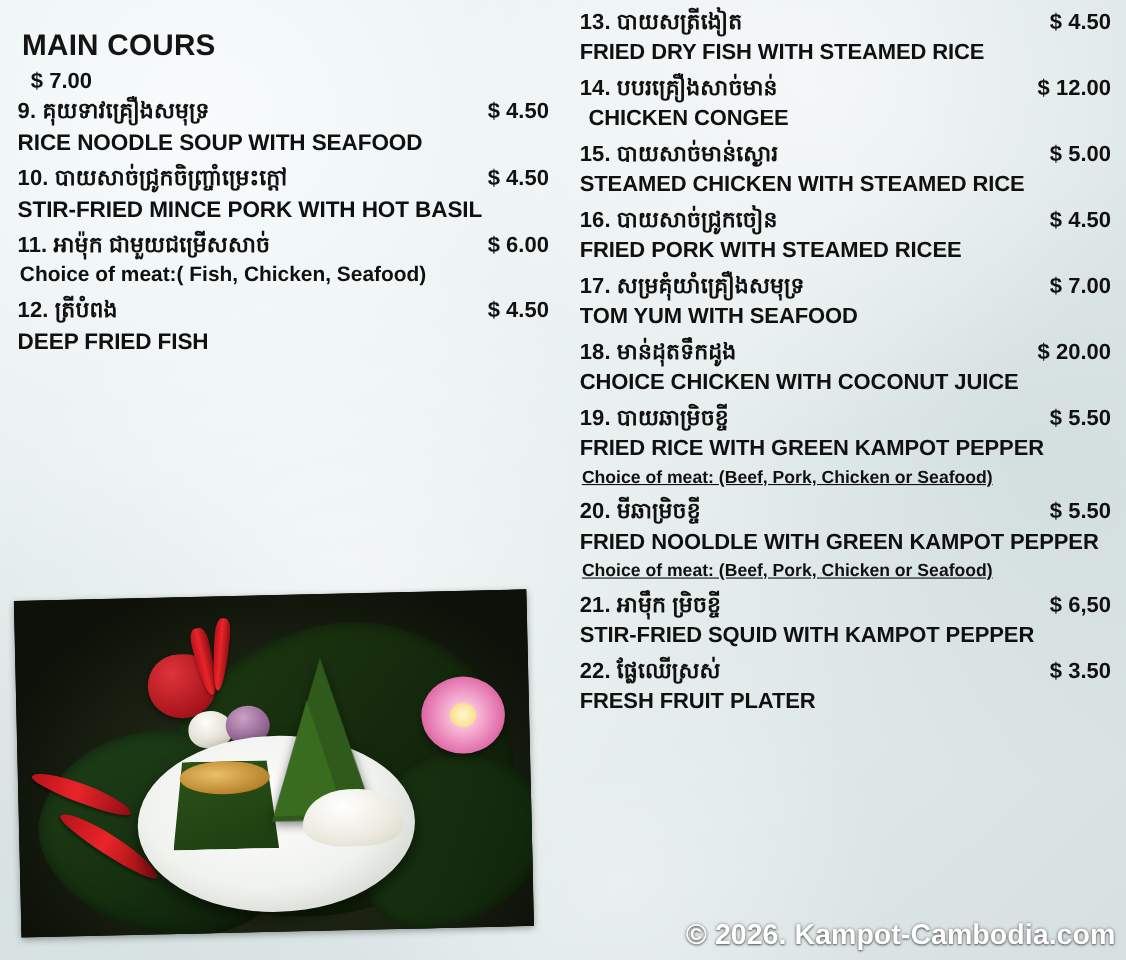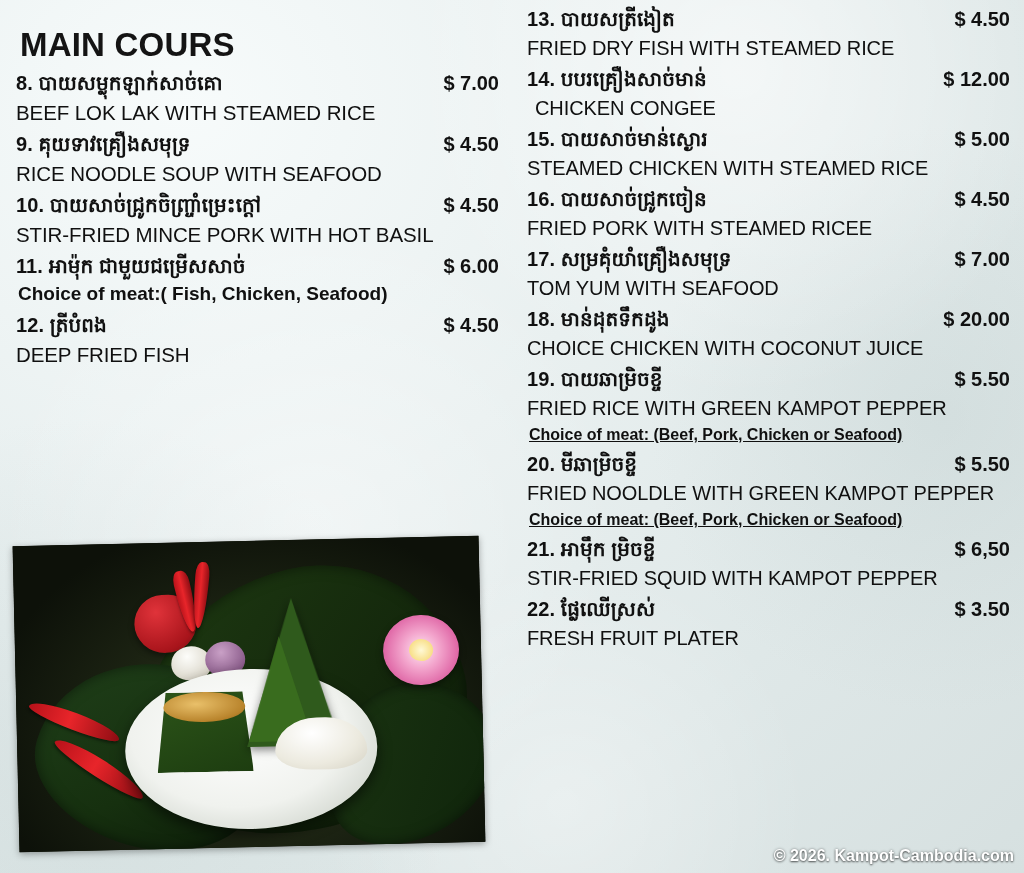--- a/index.html
+++ b/index.html
@@ -44,21 +44,21 @@
     left: 0;
     width: 519px;
     padding: 26px 14px 0 16px;
   }
   .col-right {
     left: 519px;
     width: 505px;
     padding: 6px 14px 0 8px;
   }
   .section-title {
-    font-size: 33px;
+    font-size: 27px;
     font-weight: bold;
     color: #141414;
     letter-spacing: 0.2px;
     margin: 0 0 6px 4px;
   }
   .item {
     margin-bottom: 1px;
   }
   .item-line {
     display: flex;
@@ -77,21 +77,21 @@
   }
   .price {
     font-size: 20px;
     font-weight: bold;
     color: #111;
     padding-left: 12px;
     flex: 0 0 auto;
   }
   .english {
     font-size: 20.5px;
-    font-weight: normal;
+    font-weight: bold;
     color: #101010;
     letter-spacing: -0.1px;
     margin: 1px 0 6px 0;
     white-space: nowrap;
   }
   .choice {
     font-size: 19px;
     font-weight: bold;
     color: #101010;
     margin: 0 0 7px 2px;
@@ -244,45 +244,43 @@
     position: absolute;
     left: 26px; top: 24px;
     width: 24px; height: 22px;
     background: radial-gradient(circle, #fff9d6, #f5d469);
     border-radius: 50%;
   }
   .copyright {
     position: absolute;
     right: 10px;
     bottom: 8px;
-    font-size: 16px;
+    font-size: 26px;
     font-weight: bold;
     color: #ffffff;
     text-shadow: 0 1px 2px rgba(0,0,0,0.55), 0 0 3px rgba(0,0,0,0.4);
     white-space: nowrap;
   }
   .clip-right {
     overflow: hidden;
   }
 </style>
 </head>
 <body>
 
 <div class="menu-page">
   <div class="paper-noise"></div>
 
   <div class="col col-left">
     <div class="section-title">MAIN COURS</div>
 
     <div class="item">
       <div class="item-line">
-        <span class="khmer"><span class="num">8.</span> <span>បាយសម្លុកឡាក់សាច់គោ</span></span>
         <span class="price">$ 7.00</span>
       </div>
-      <div class="english">BEEF LOK LAK WITH STEAMED RICE</div>
     </div>
 
     <div class="item">
       <div class="item-line">
         <span class="khmer"><span class="num">9.</span> <span>គុយទាវគ្រឿងសមុទ្រ</span></span>
         <span class="price">$ 4.50</span>
       </div>
       <div class="english">RICE NOODLE SOUP WITH SEAFOOD</div>
     </div>
 

